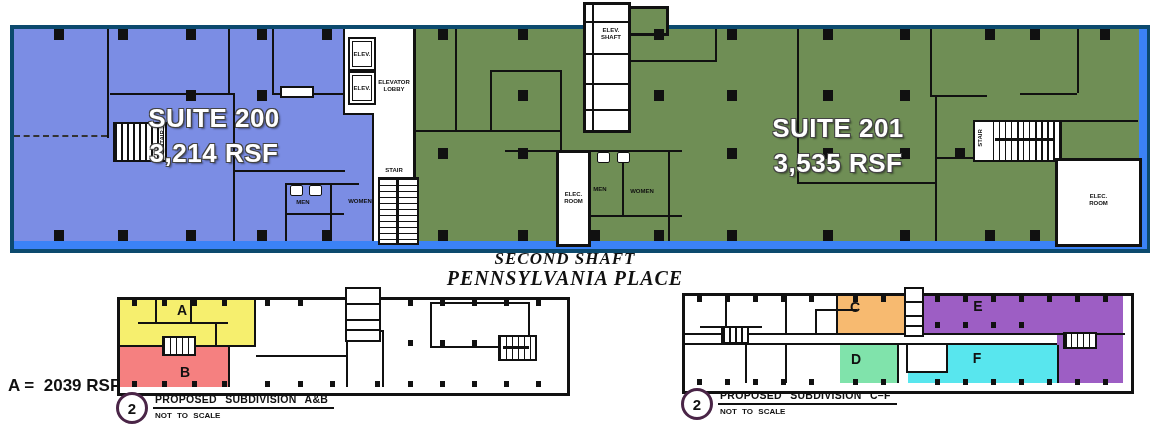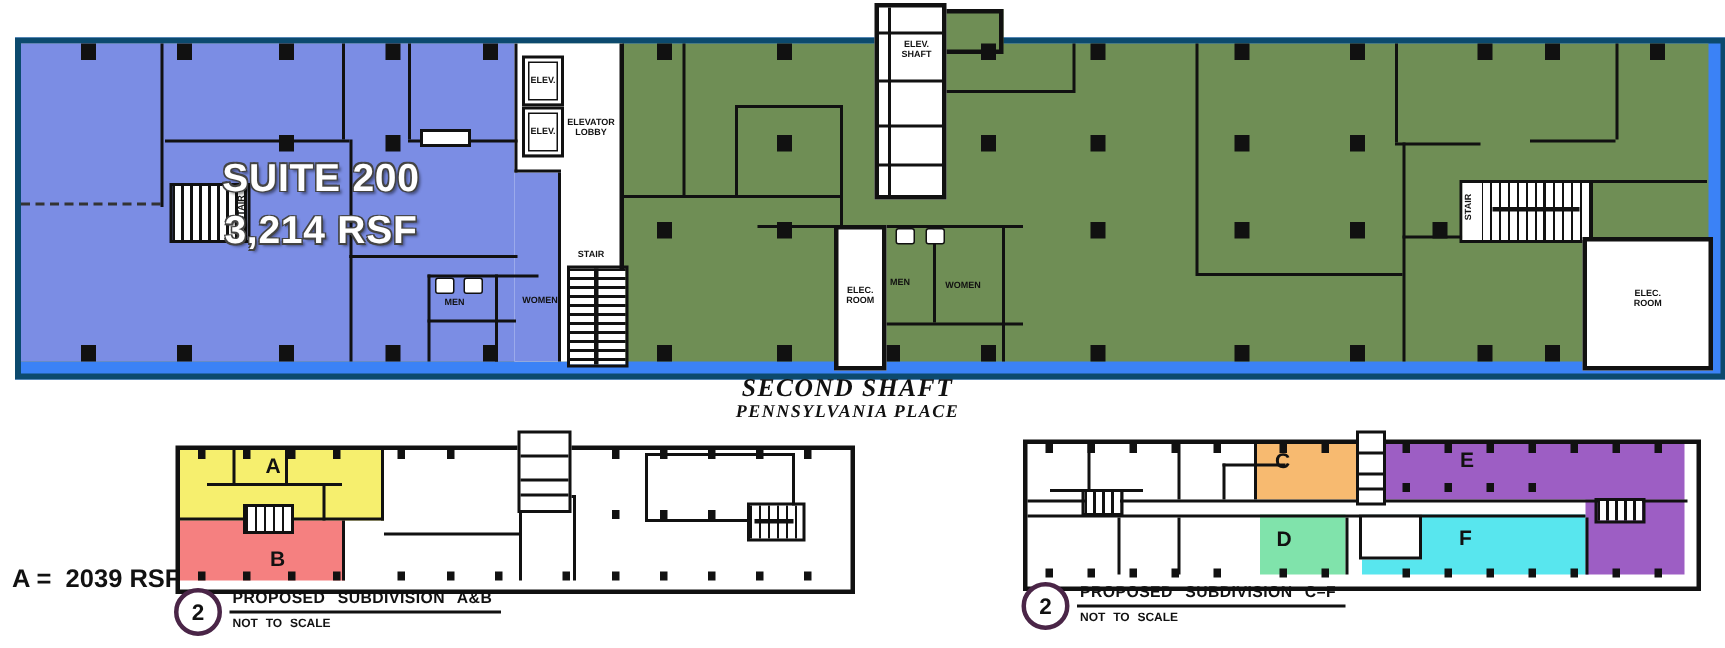--- a/index.html
+++ b/index.html
@@ -113,20 +113,24 @@
   <div class="white-room" style="left:1041px;top:129px;width:81px;height:83px;">
     <div class="room-label two-line" style="left:0;right:0;top:32px;">
       <span>ELEC.</span>
       <span>ROOM</span>
     </div>
   </div>
 
   <div class="suite-label" style="left:95px;top:72px;width:210px;">
     <div>SUITE 200</div>
     <div>3,214 RSF</div>
+  </div>
+  <div class="suite-label" style="left:724px;top:82px;width:200px;">
+    <div>SUITE 201</div>
+    <div>3,535 RSF</div>
   </div>
 <div class="wall" style="left: 93px; top: 0px; width: 2px; height: 109px;"></div>
     <div class="wall" style="left: 96px; top: 64px; width: 123px; height: 2px;"></div>
     <div class="wall" style="left: 214px; top: 0px; width: 2px; height: 64px;"></div>
     <div class="wall" style="left: 258px; top: 0px; width: 2px; height: 64px;"></div>
     <div class="wall" style="left: 258px; top: 64px; width: 73px; height: 2px;"></div>
     <div class="wall" style="left: 219px; top: 64px; width: 2px; height: 79px;"></div>
     <div class="wall" style="left: 219px; top: 141px; width: 2px; height: 71px;"></div>
     <div class="wall" style="left: 219px; top: 141px; width: 112px; height: 2px;"></div>
     <div class="wall" style="left: 271px; top: 154px; width: 2px; height: 58px;"></div>
@@ -196,21 +200,21 @@
     <div class="col" style="left: 640px; top: 201px; width: 10px; height: 11px;"></div>
     <div class="col" style="left: 713px; top: 201px; width: 10px; height: 11px;"></div>
     <div class="col" style="left: 809px; top: 201px; width: 10px; height: 11px;"></div>
     <div class="col" style="left: 886px; top: 201px; width: 10px; height: 11px;"></div>
     <div class="col" style="left: 971px; top: 201px; width: 10px; height: 11px;"></div>
     <div class="col" style="left: 1016px; top: 201px; width: 10px; height: 11px;"></div>
     <div class="col" style="left: 1086px; top: 201px; width: 10px; height: 11px;"></div>
   </div>
 
 <div class="sheet-title" style="top:249px;font-size:17px;letter-spacing:1px;">SECOND SHAFT</div>
-<div class="sheet-title" style="top:267px;font-size:12px;letter-spacing:1px;">PENNSYLVANIA PLACE</div>
+<div class="sheet-title" style="top:267px;font-size:20px;letter-spacing:1px;">PENNSYLVANIA PLACE</div>
 
 <div class="legend" style="left:8px;top:326px;font-size:17px;line-height:24px;">
   <div>A =  2039 RSF</div>
   
 </div>
 
 <div class="plan-sm" id="ab-plan" style="left:117px;top:297px;width:447px;height:93px;">
   <div class="fill" style="left: 0px; top: 0px; width: 136px; height: 47px; background-color: rgb(246, 239, 110);"></div>
   <div class="fill" style="left: 0px; top: 47px; width: 110px; height: 40px; background-color: rgb(245, 128, 128);"></div>
   <div class="letter" style="left:50px;top:2px;width:24px;">A</div>

